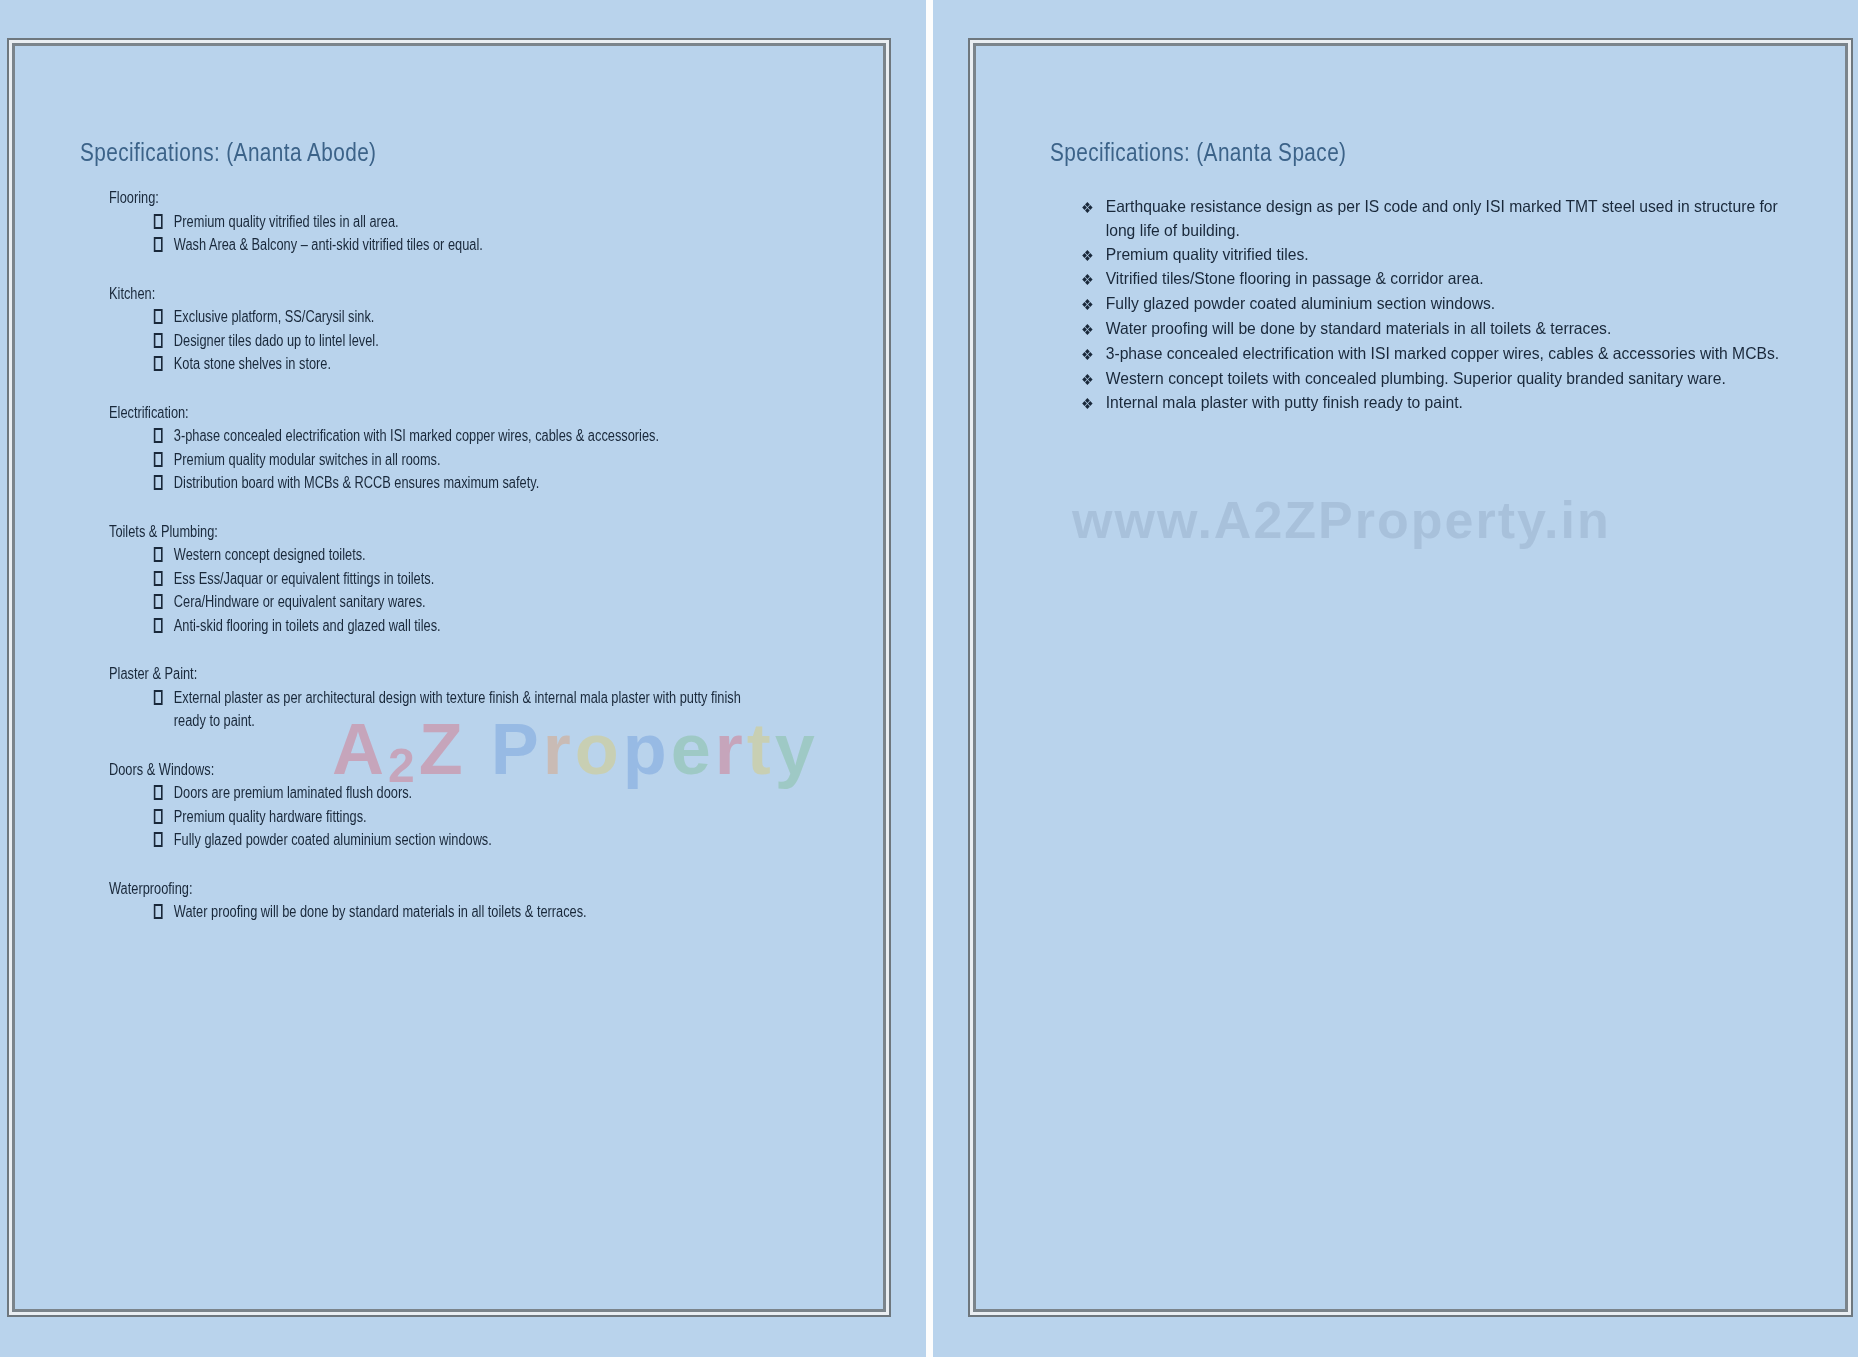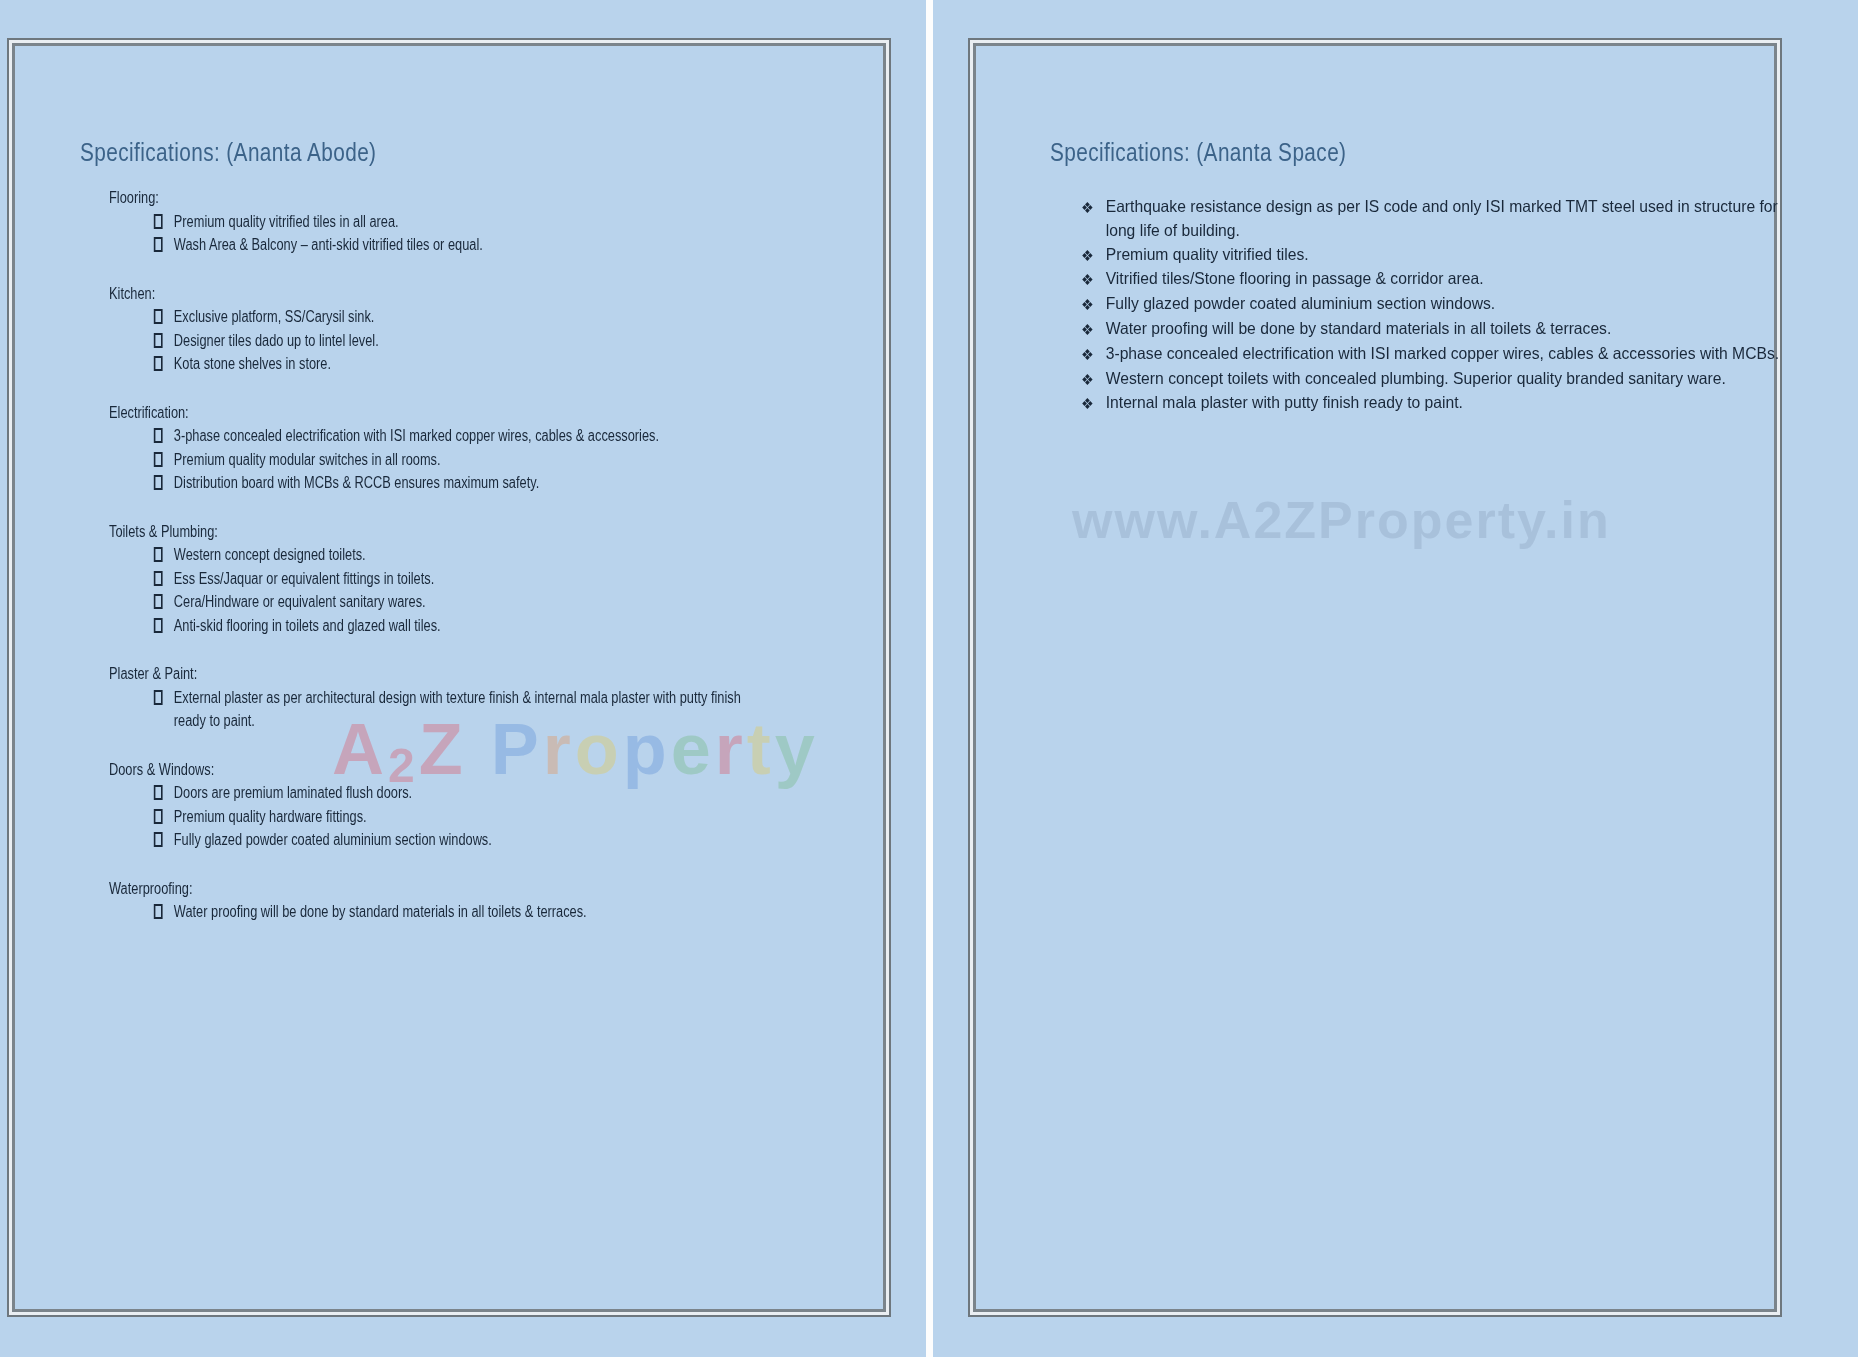--- a/index.html
+++ b/index.html
@@ -17,21 +17,21 @@
     background:#fdfdfd;
   }
 
   .page {
     position:absolute; top:38px; height:1279px;
     border:2px solid #6e777e;
     box-shadow: inset 0 0 0 3px #eaeef2, inset 0 0 0 6px #7b848b;
     background:#b9d3ec;
   }
   .left-page  { left:7px;   width:884px; }
-  .right-page { left:968px; width:814px; }
+  .right-page { left:968px; width:885px; }
 
   .page-title {
     position:absolute; top:99px; left:71px;
     font-size:26px; line-height:1; font-weight:normal;
     color:#3c6389; letter-spacing:0.5px; white-space:nowrap;
     transform:scaleX(0.8); transform-origin:0 0;
   }
   .right-page .page-title { left:80px; }
 
   

